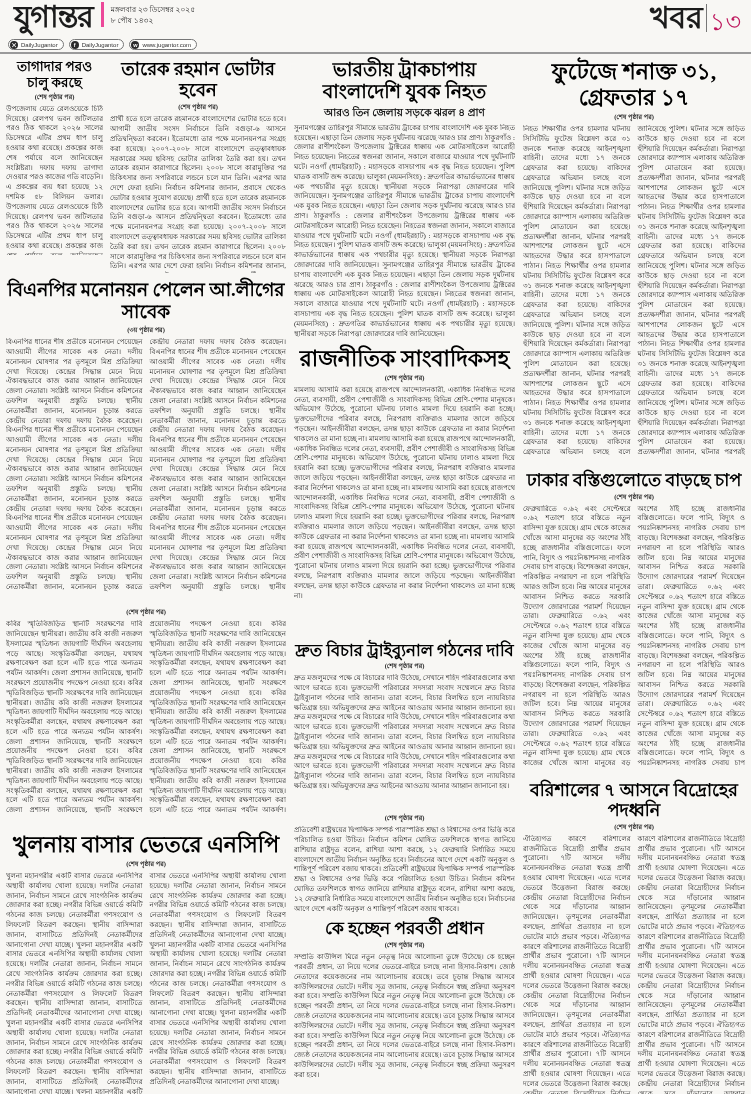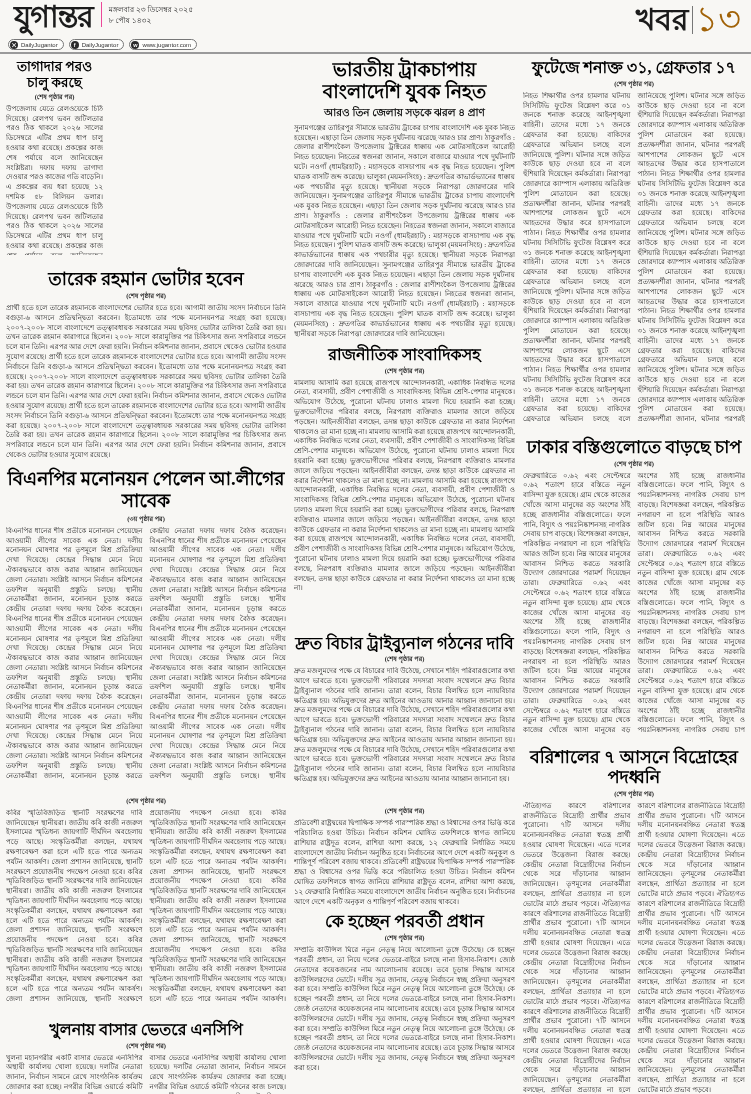--- a/index.html
+++ b/index.html
@@ -15,53 +15,53 @@
     height:54px;
     padding:4px 8px 0 8px;
     border-bottom:2.5px solid #9a9a9a;
   }
   .mast-left { position:absolute; left:14px; top:2px; display:flex; align-items:flex-start; }
   .logo {
     font-size:30px; font-weight:bold; letter-spacing:-1px; line-height:1;
     font-family:"Liberation Serif", serif;
   }
   .dateblock {
-    margin-left:8px; padding-left:7px; border-left:1px solid #ec4899;
+    margin-left:8px; padding-left:7px; border-left:3px solid #ec4899;
     font-size:7.5px; line-height:1.5; color:#222; padding-top:2px;
   }
   .socialrow { position:absolute; left:8px; bottom:2px; display:flex; gap:5px; }
   .badge {
     display:flex; align-items:center; gap:3px;
     border:1px solid #777; border-radius:7px; background:#fdfdfb;
     font-size:6px; color:#333; padding:0 5px 0 1px; height:11px;
     font-family:"Liberation Sans", sans-serif;
   }
   .badge .ic {
     width:8px; height:8px; border-radius:50%; background:#2b2b2b; color:#fff;
     font-size:5.5px; line-height:8px; text-align:center; font-weight:bold;
   }
   .mast-right { position:absolute; right:10px; top:2px; display:flex; align-items:center; gap:3px; }
   .section-title { font-size:30px; font-weight:bold; line-height:1; }
   .mast-div { width:1px; height:28px; background:#777; }
-  .page-num { font-size:35px; color:#a16207; line-height:1; }
+  .page-num { font-size:24px; color:#be185d; line-height:1;margin-top:8px; }
   
   .page-body { display:flex; gap:8px; padding:5px 6px 0 6px; }
   .col-left  { width:280px; }
   .col-center{ width:221px; }
   .col-right { width:222px; }
-  .top-row { display:flex; gap:7px;flex-direction:column; }
+  .top-row { display:flex; gap:7px; }
   .top-row .narrow { width:97px; }
   .top-row .wide { flex:1; }
   .article { margin-bottom:7px; }
   .hl { text-align:center; font-weight:bold; color:#000; line-height:1.18; }
   .hl-13 { font-size:13.5px; }
   .hl-165{ font-size:16.5px; }
   .hl-17 { font-size:17px; }
   .hl-175{ font-size:17.5px; }
-  .hl-18 { font-size:16px; }
+  .hl-18 { font-size:22px; }
   .hl-185{ font-size:18.5px; }
   .hl-19 { font-size:19px; }
   .hl-21 { font-size:18px; }
   .subhead { text-align:center; font-weight:bold; font-size:10.5px; margin-top:1px; color:#111; }
   .note { text-align:center; font-size:6.5px; font-weight:bold; margin:1px 0 2px 0; color:#222; }
   .abody {
     font-size:7px; line-height:1.4; text-align:justify; overflow:hidden;
     color:#222; word-break:break-word;
   }
   .cols2 { column-count:2; column-gap:7px; }

